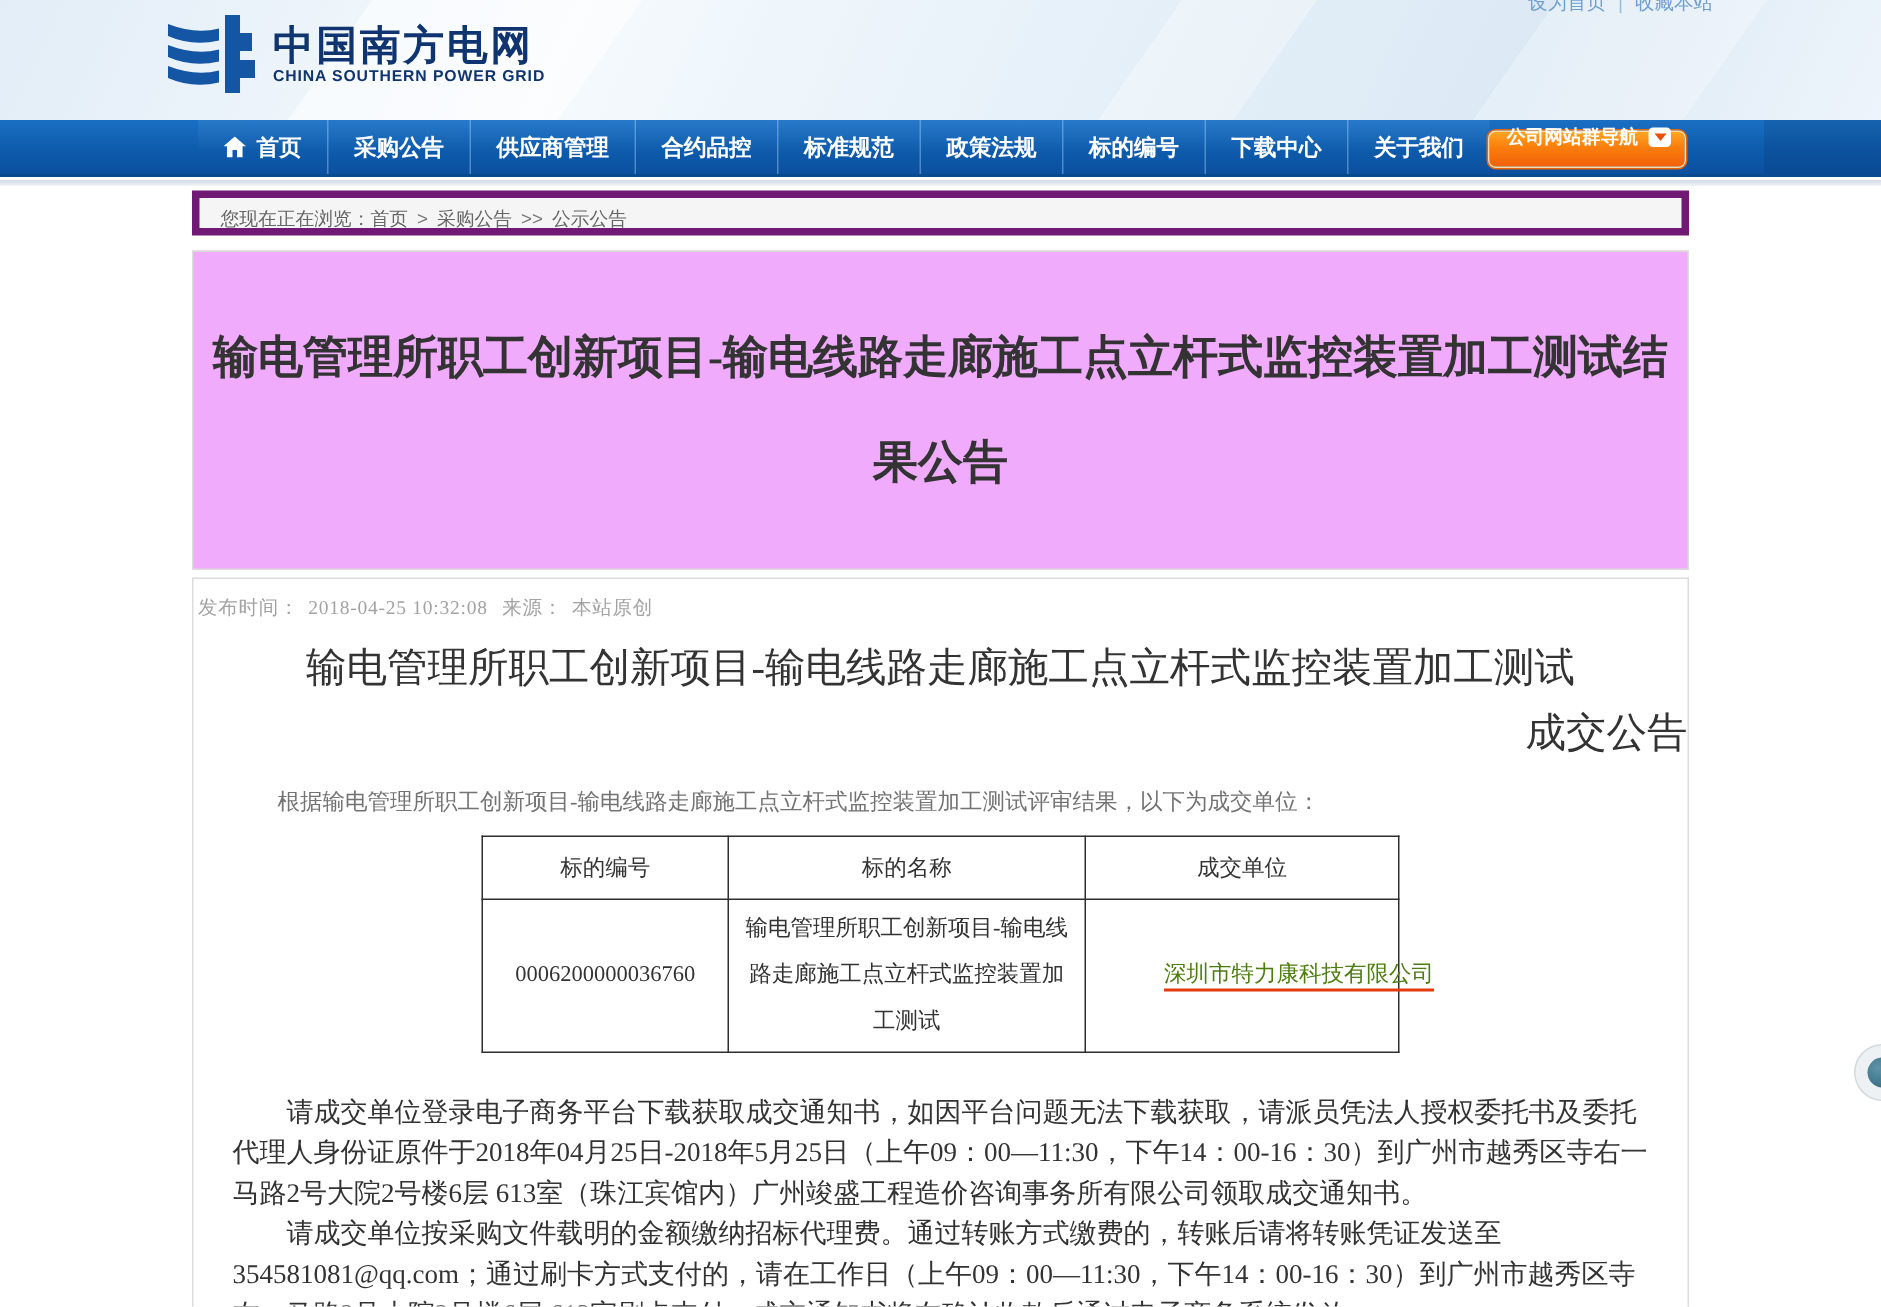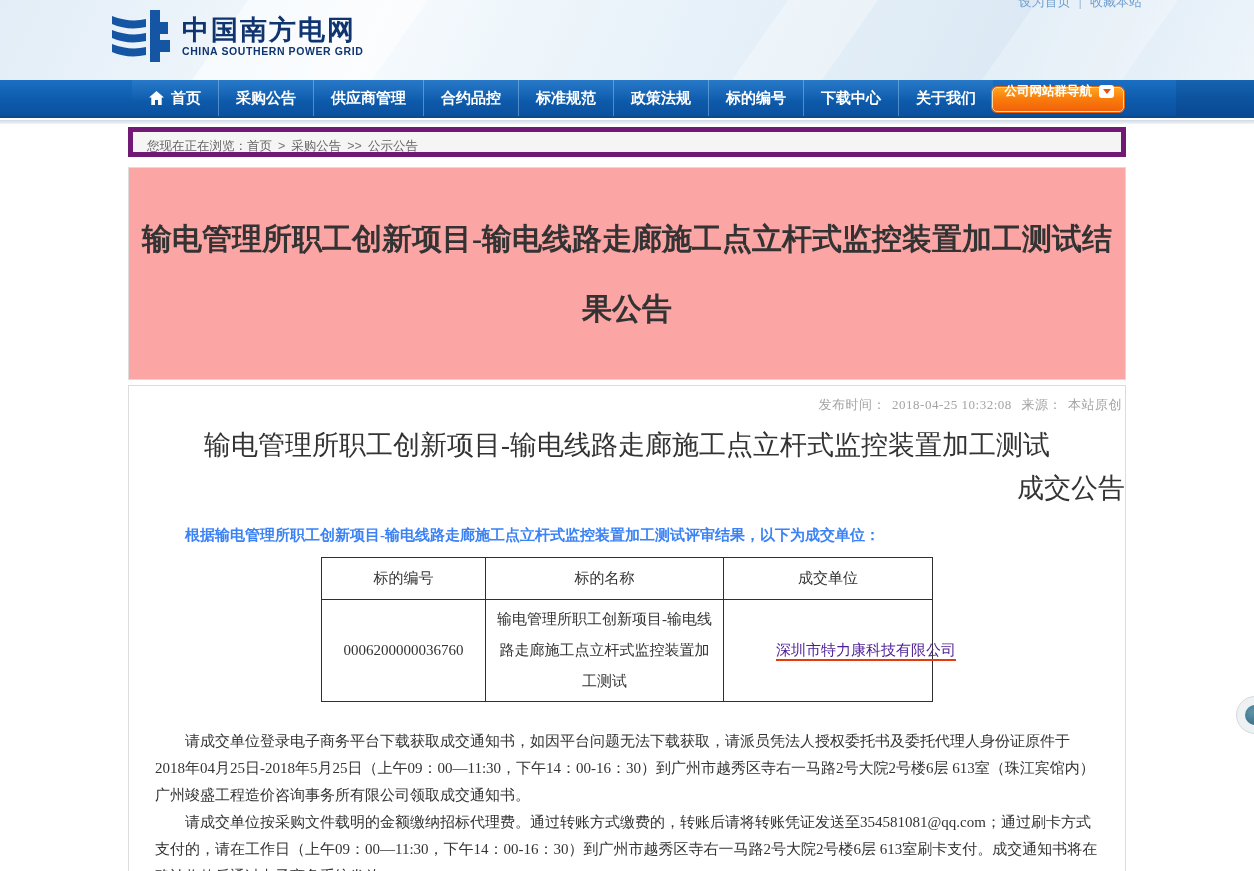--- a/index.html
+++ b/index.html
@@ -91,71 +91,71 @@
     background: #f5f5f5; border: 5px solid #701a75;
     font-size: 12.5px; color: #666; line-height: 28px; padding-left: 14px;
     white-space: nowrap;
   }
   .breadcrumb a { color: #666; text-decoration: none; cursor: pointer; }
   .breadcrumb .sep { margin: 0 6px; color: #777; }
 
   
   .title-box {
     position: absolute; left: 128px; top: 167px; width: 998px; height: 213px;
-    background: #fca5a5; border: 1px solid #dcdcdc;
+    background: #f0abfc; border: 1px solid #dcdcdc;
   }
   .page-title {
     margin-top: 36px; text-align: center;
     font-family: "Liberation Serif", "DejaVu Serif", serif;
     font-size: 30px; font-weight: 600; color: #333; line-height: 70px;
     padding: 0 2px;
   }
   .article-box {
     position: absolute; left: 128px; top: 385px; width: 998px; height: 600px;
     background: #fff; border: 1px solid #dcdcdc;
     font-family: "Liberation Serif", "DejaVu Serif", serif;
   }
   .meta-line {
-    margin-top: 10px; text-align: right;
+    margin-top: 10px; text-align: left;
     font-size: 13px; color: #a3a3a3; letter-spacing: 0.5px;
   }
   .meta-line span { margin: 0 3px; }
   .article-title {
     max-width: 862px; margin: 9px auto 0 auto; text-align: center;
     font-size: 27px; font-weight: 500; color: #333; line-height: 44px;
   }
   .article-subtitle {
     text-align: right; font-size: 27px; font-weight: 400; color: #333; line-height: 42px;
   }
   .intro {
     margin: 13px 26px 0 26px; text-indent: 2em;
-    font-size: 15px; color: #3b82f6; line-height: 26px; font-weight: bold;
+    font-size: 15px; color: #737373; line-height: 26px;
   }
   
   .award-table {
     margin: 9px auto 0 auto; border-collapse: collapse; table-layout: fixed;
     width: 611px; font-size: 15px; color: #333;
   }
   .award-table th, .award-table td {
     border: 1px solid #2f2f2f; text-align: center; vertical-align: middle;
     font-weight: normal; padding: 4px 8px;
   }
   .award-table th { height: 42px; }
   .award-table td { height: 94px; line-height: 31px; }
   .col-id { width: 164px; }
   .col-name { width: 238px; }
   .col-supplier { width: 209px; }
   .supplier-link {
-    color: #4c1d95; text-decoration: none; cursor: pointer;
+    color: #4d7c0f; text-decoration: none; cursor: pointer;
     border-bottom: 2px solid #e43b0e; padding-bottom: 1px; white-space: nowrap; margin-left: 44px;
   }
   
   .body-paras { margin: 26px 26px 0 26px; }
   .body-paras p {
-    text-indent: 2em; font-size: 15px; color: #333; line-height: 27px;
+    text-indent: 2em; font-size: 18px; color: #333; line-height: 27px;
   }
 
   
   .float-widget {
     position: absolute; right: -20px; top: 696px; width: 38px; height: 38px;
     border-radius: 50%; background: #eef1f4; border: 1px solid #d5dade;
     display: flex; align-items: center; justify-content: center; cursor: pointer;
   }
   .float-widget .inner {
     width: 20px; height: 20px; border-radius: 50%;

